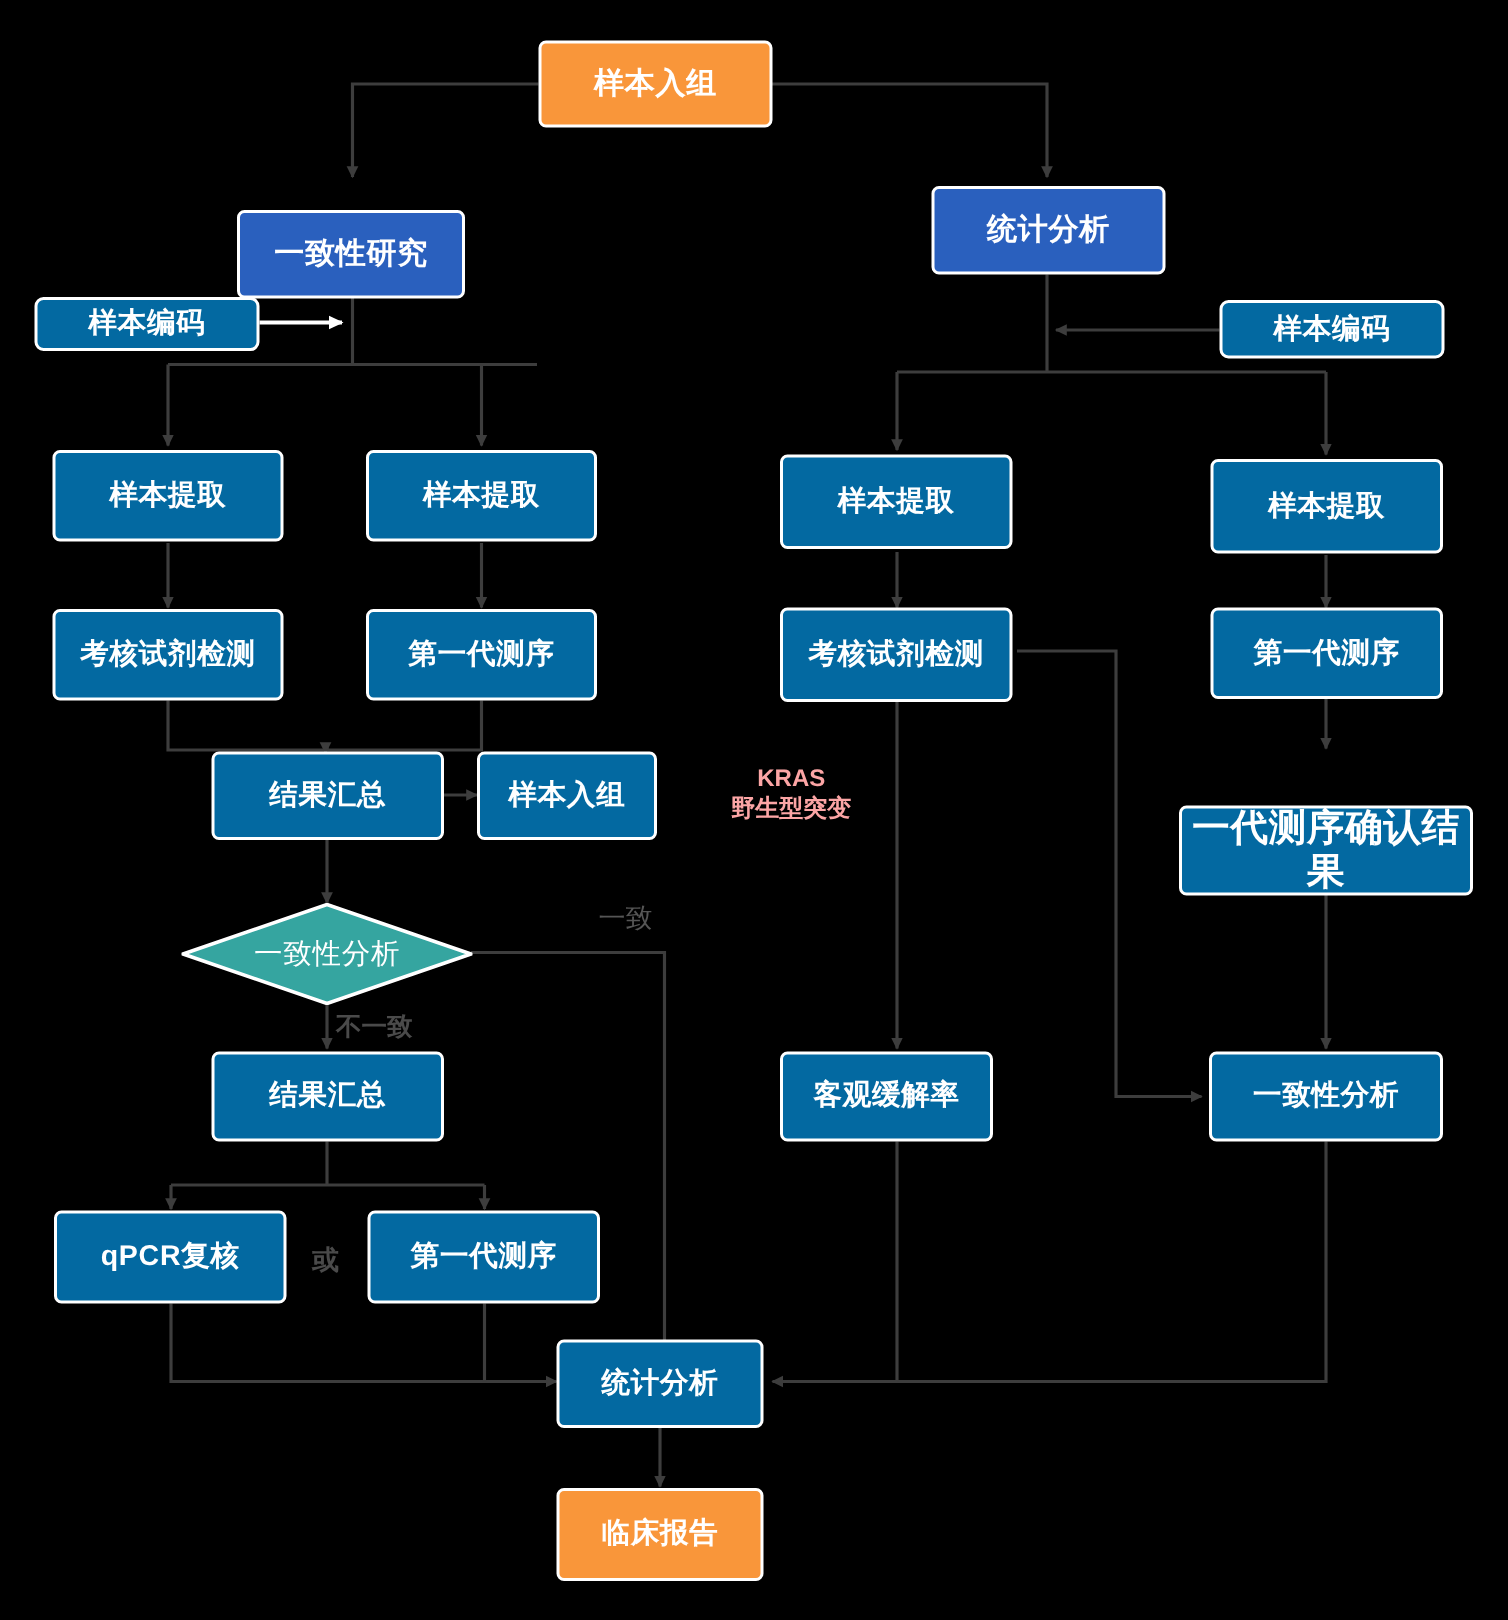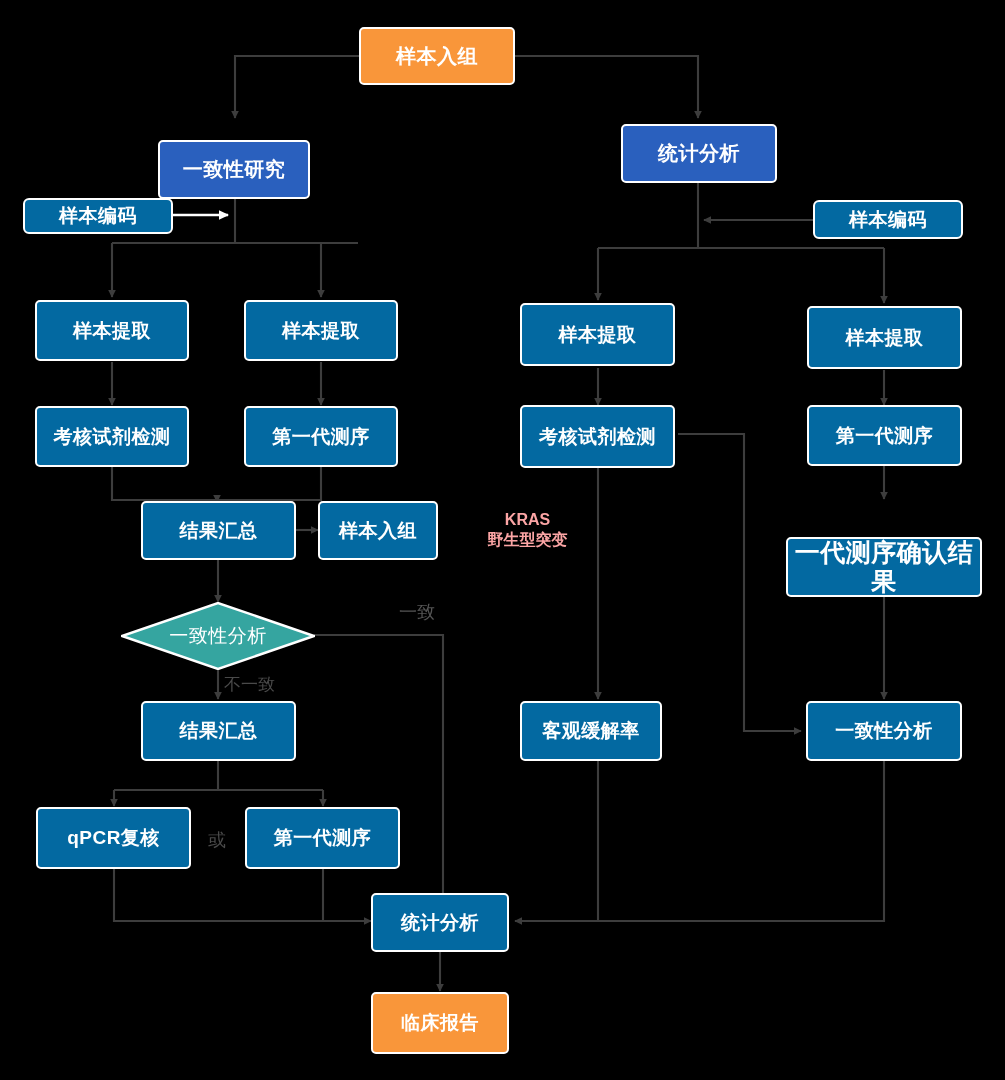--- a/index.html
+++ b/index.html
@@ -11,21 +11,21 @@
         justify-content:center;text-align:center;color:#fff;border-radius:5px;
         border:2px solid #fff;line-height:1.15;letter-spacing:.5px;}
   .node.teal{background:#0369a1;}
   .node.blue{background:#2a60be;}
   .node.orange{background:#f9963a;}
   .node .lbl{display:block;font-weight:bold;}
   .diamond{position:absolute;}
   .diamond .dlbl{position:absolute;left:0;top:0;width:100%;height:100%;
        display:flex;align-items:center;justify-content:center;color:#fff;
        font-size:19px;letter-spacing:.5px;pointer-events:none;}
-  .etext{position:absolute;color:#4a4a4a;font-size:17px;font-weight:normal;
+  .etext{position:absolute;color:#4a4a4a;font-size:17px;font-weight:bold;
          white-space:nowrap;}
   .etext.plain{font-weight:normal;color:#555;margin-left:44px;}
   .kras{position:absolute;color:#fca5a5;font-size:16px;font-weight:bold;
         text-align:center;line-height:1.25;white-space:nowrap;}
 </style>
 </head>
 <body>
 
 <div id="stage">
 

